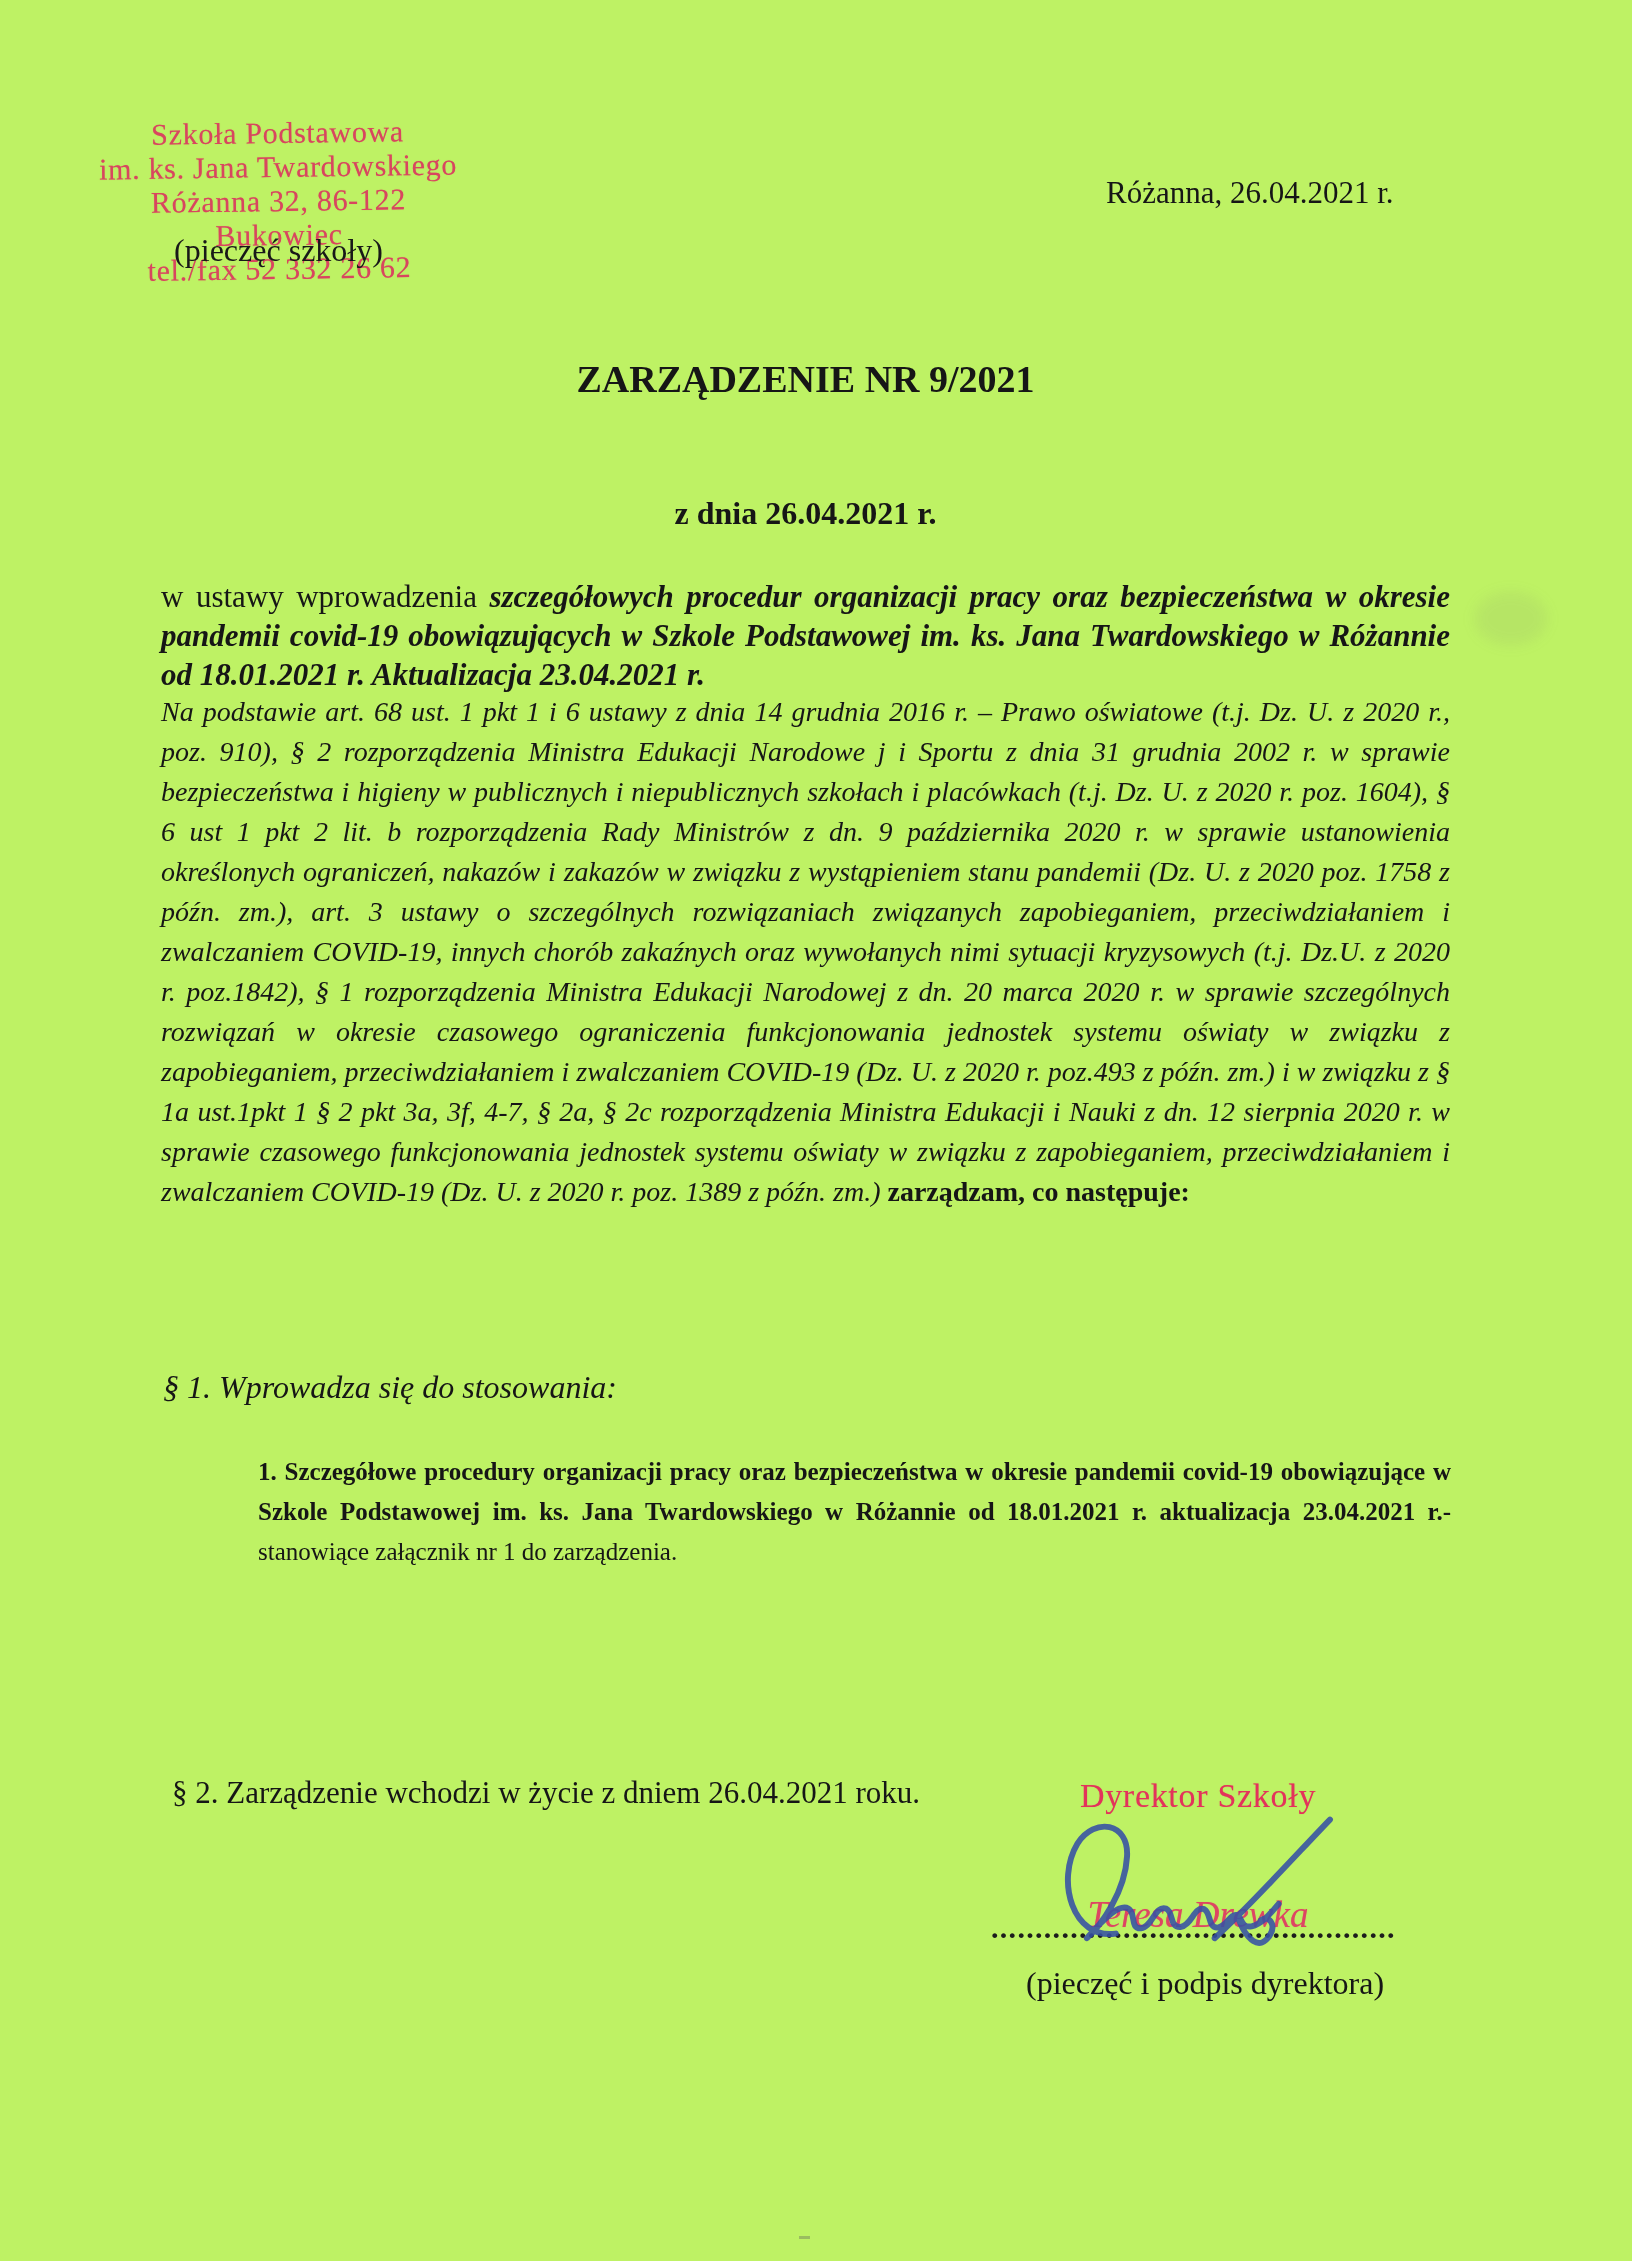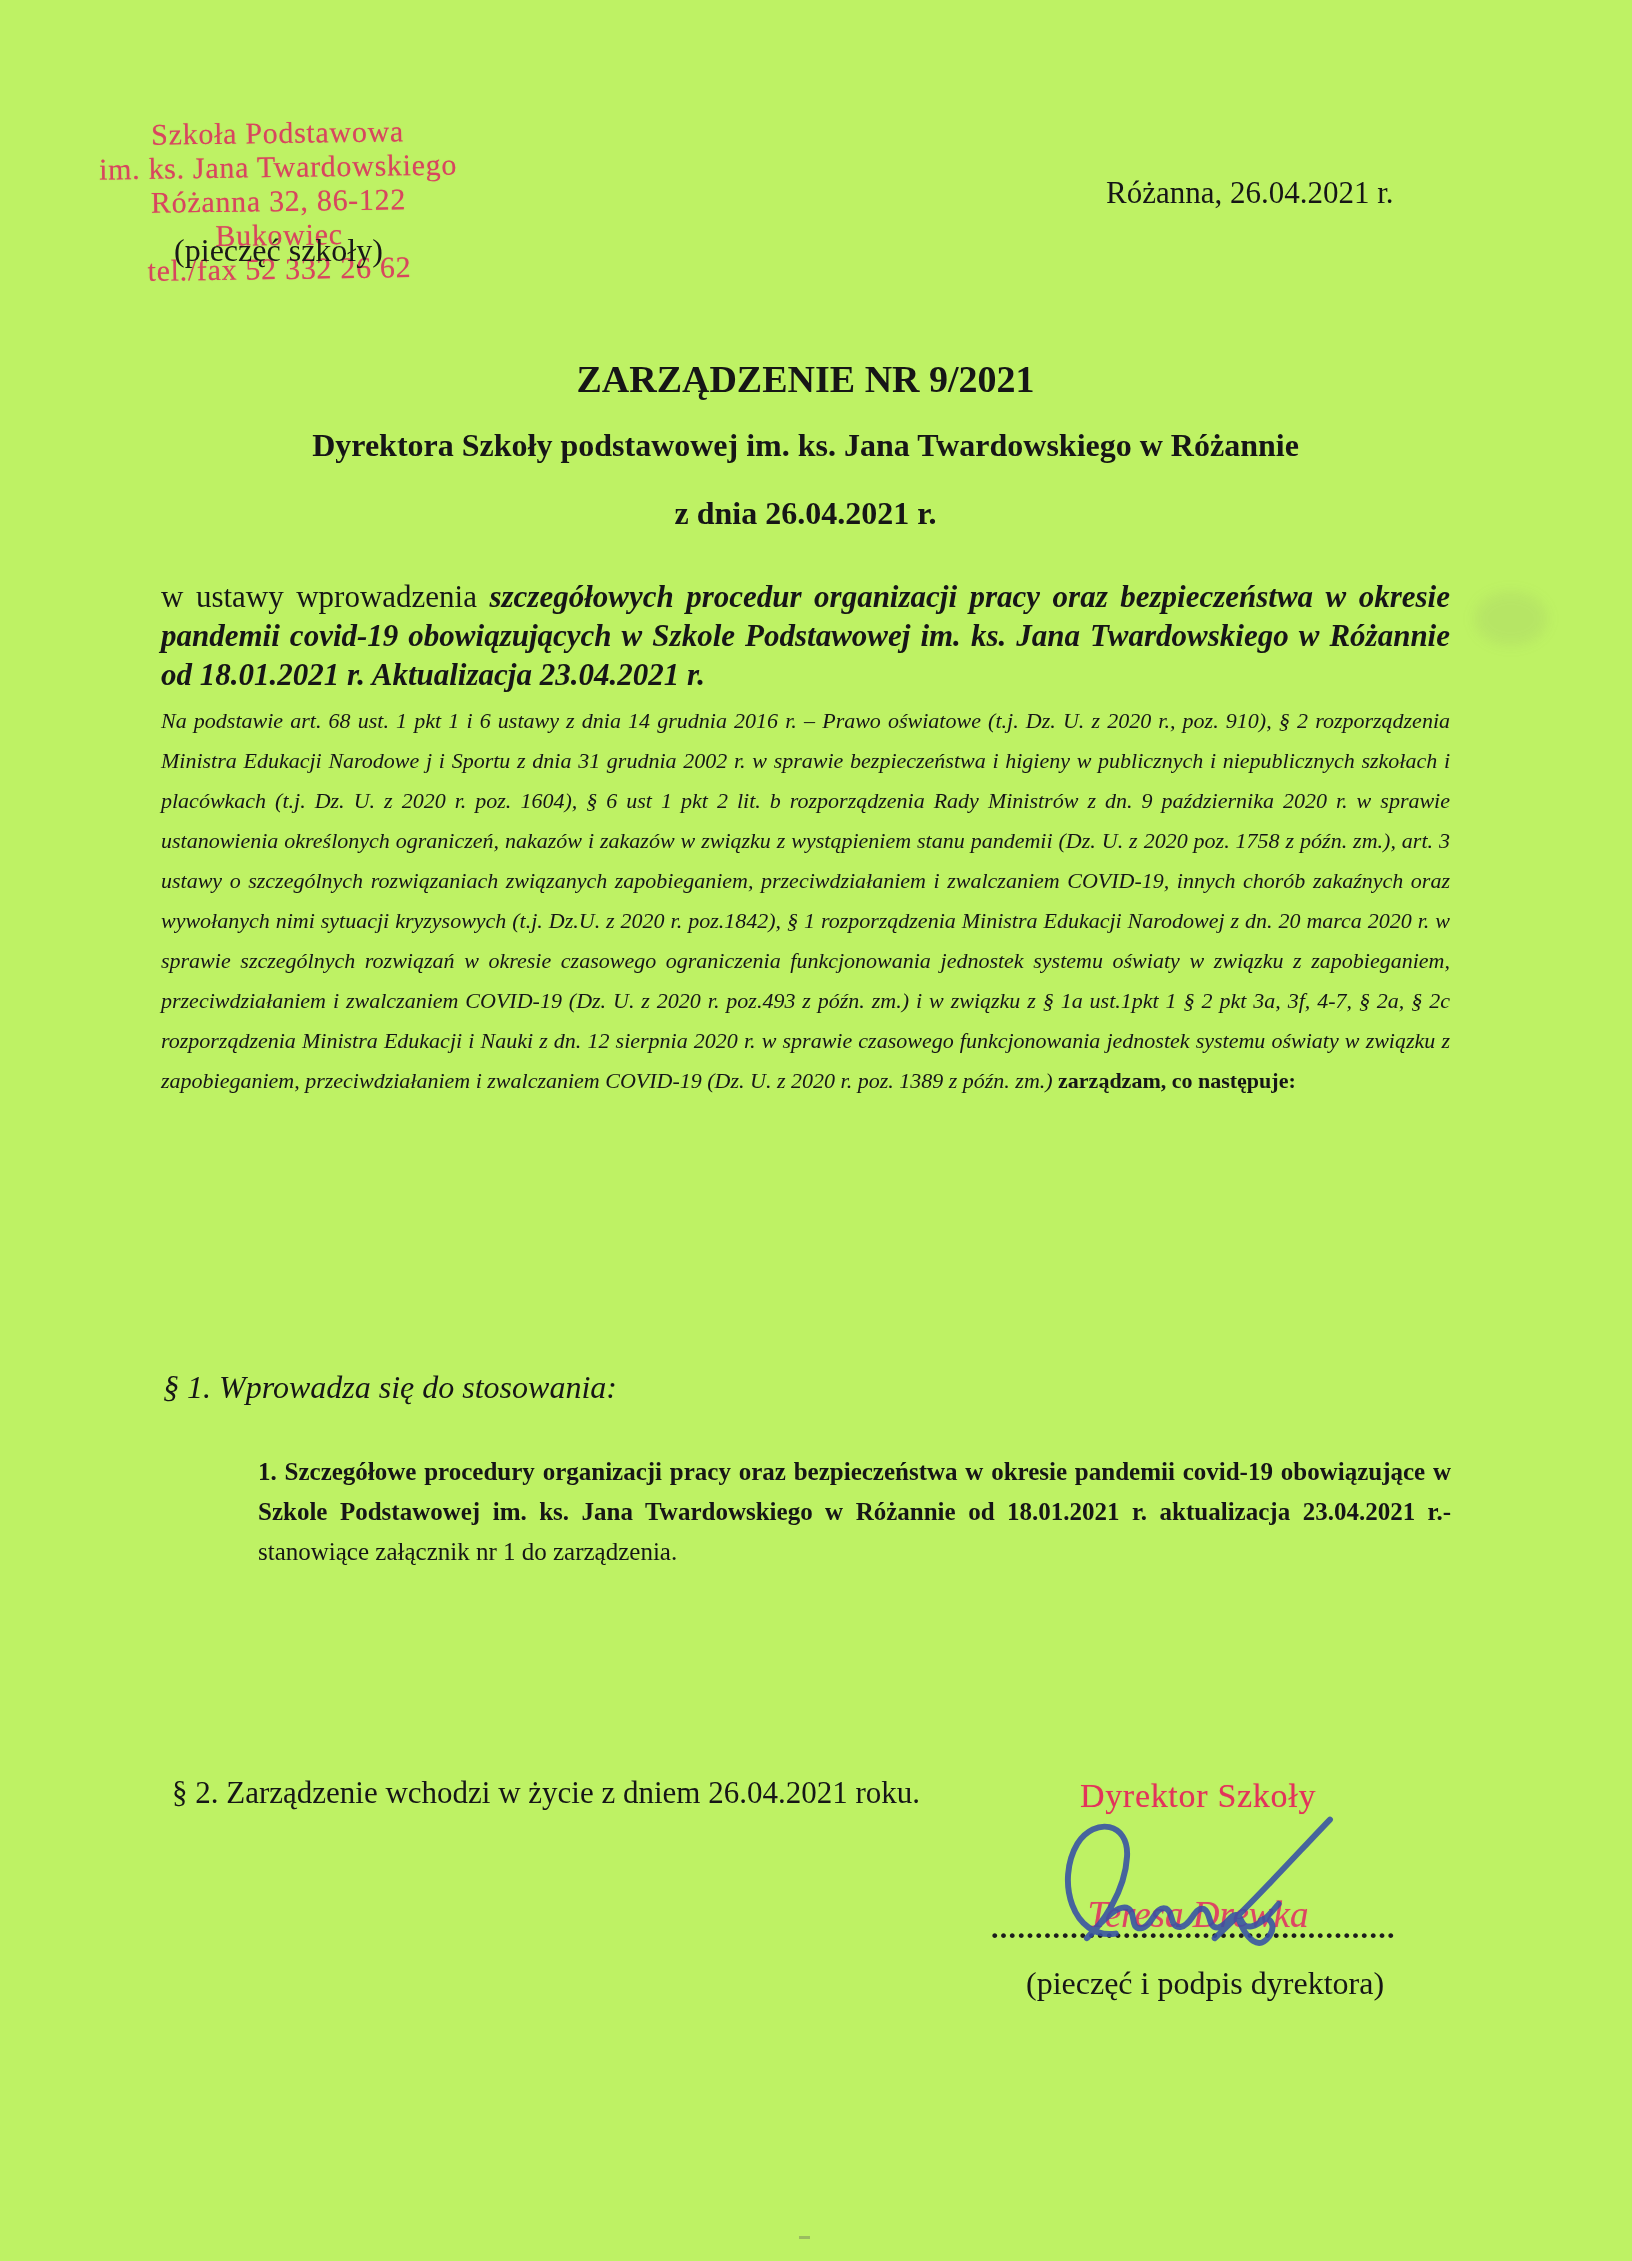--- a/index.html
+++ b/index.html
@@ -57,22 +57,22 @@
   .subject {
     position: absolute;
     left: 161px; top: 546px; width: 1289px;
     font-size: 31px; line-height: 39px;
     text-align: justify;
   }
   .subject .em { font-weight: bold; font-style: italic; }
 
   .legal {
     position: absolute;
-    left: 161px; top: 679px; width: 1289px;
-    font-size: 22px; line-height: 40px;
+    left: 161px; top: 664px; width: 1289px;
+    font-size: 28px; line-height: 40px;
     text-align: justify;
   }
   .legal .it { font-style: italic; }
   .legal .tail { font-weight: bold; font-style: normal; }
 
   .par1-heading {
     position: absolute;
     left: 163px; top: 1369px;
     font-size: 32px;
     white-space: nowrap;
@@ -165,21 +165,20 @@
     <div>Szkoła Podstawowa</div>
     <div>im. ks. Jana Twardowskiego</div>
     <div>Różanna 32, 86-122 Bukowiec</div>
     <div>tel./fax 52 332 26 62</div>
   </div>
   <div class="stamp-caption">(pieczęć szkoły)</div>
 
   <div class="date-line">Różanna, 26.04.2021 r.</div>
 
   <div class="doc-title">ZARZĄDZENIE NR 9/2021</div>
-  <div class="doc-subtitle">Dyrektora Szkoły podstawowej im. ks. Jana Twardowskiego w Różannie</div>
   <div class="doc-date">z dnia 26.04.2021 r.</div>
 
   <p class="subject"><span>w ustawy wprowadzenia </span><span class="em">szczegółowych procedur organizacji pracy oraz bezpieczeństwa w okresie pandemii covid-19 obowiązujących w Szkole Podstawowej im. ks. Jana Twardowskiego w Różannie od 18.01.2021 r. Aktualizacja 23.04.2021 r.</span></p>
 
   <p class="legal"><span class="it">Na podstawie art. 68 ust. 1 pkt 1 i 6 ustawy z dnia 14 grudnia 2016 r. – Prawo oświatowe (t.j. Dz. U. z 2020 r., poz. 910), § 2 rozporządzenia Ministra Edukacji Narodowe j i Sportu z dnia 31 grudnia 2002 r. w sprawie bezpieczeństwa i higieny w publicznych i niepublicznych szkołach i placówkach (t.j. Dz. U. z 2020 r. poz. 1604), § 6 ust 1 pkt 2 lit. b rozporządzenia Rady Ministrów z dn. 9 października 2020 r. w sprawie ustanowienia określonych ograniczeń, nakazów i zakazów w związku z wystąpieniem stanu pandemii (Dz. U. z 2020 poz. 1758 z późn. zm.), art. 3 ustawy o szczególnych rozwiązaniach związanych zapobieganiem, przeciwdziałaniem i zwalczaniem COVID-19, innych chorób zakaźnych oraz wywołanych nimi sytuacji kryzysowych (t.j. Dz.U. z 2020 r. poz.1842), § 1 rozporządzenia Ministra Edukacji Narodowej z dn. 20 marca 2020 r. w sprawie szczególnych rozwiązań w okresie czasowego ograniczenia funkcjonowania jednostek systemu oświaty w związku z zapobieganiem, przeciwdziałaniem i zwalczaniem COVID-19 (Dz. U. z 2020 r. poz.493 z późn. zm.) i w związku z § 1a ust.1pkt 1 § 2 pkt 3a, 3f, 4-7, § 2a, § 2c rozporządzenia Ministra Edukacji i Nauki z dn. 12 sierpnia 2020 r. w sprawie czasowego funkcjonowania jednostek systemu oświaty w związku z zapobieganiem, przeciwdziałaniem i zwalczaniem COVID-19 (Dz. U. z 2020 r. poz. 1389 z późn. zm.) </span><span class="tail">zarządzam, co następuje:</span></p>
 
   <div class="par1-heading">§ 1. Wprowadza się do stosowania:</div>
   <p class="par1-item"><span class="b">1. Szczegółowe procedury organizacji pracy oraz bezpieczeństwa w okresie pandemii covid-19 obowiązujące w Szkole Podstawowej im. ks. Jana Twardowskiego w Różannie od 18.01.2021 r. aktualizacja 23.04.2021 r.-</span><span> stanowiące załącznik nr 1 do zarządzenia.</span></p>
 
   <div class="par2">§ 2. Zarządzenie wchodzi w życie z dniem 26.04.2021 roku.</div>

